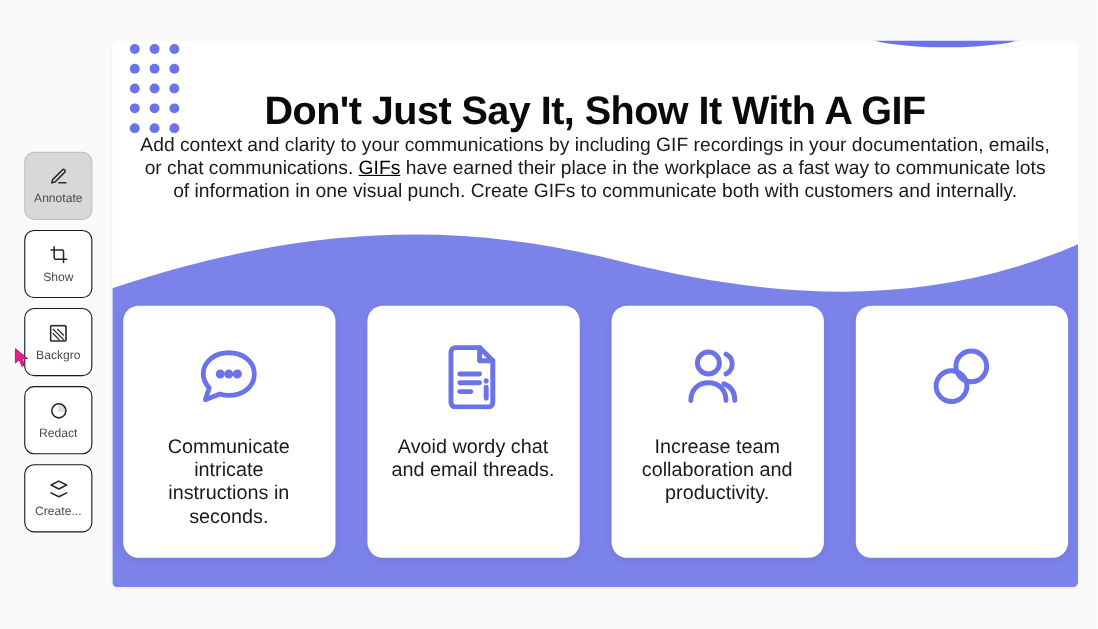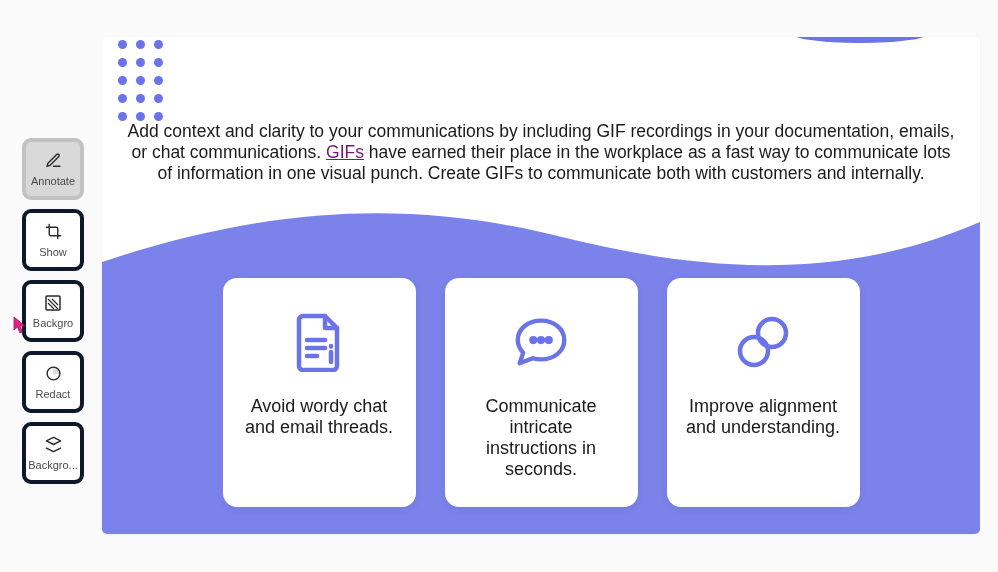--- a/index.html
+++ b/index.html
@@ -21,21 +21,21 @@
       top: 138px;
       display: flex;
       flex-direction: column;
       gap: 9px;
     }
     .tool-btn {
       width: 62px;
       height: 62px;
       border-radius: 9px;
       background: #ffffff;
-      border: 4px solid #0f172a;
+      border: 1px solid #0f172a;
       display: flex;
       flex-direction: column;
       align-items: center;
       justify-content: center;
       cursor: pointer;
       gap: 5px;
     }
     .tool-btn.active {
       background: #d8d8d8;
       border-color: #c2c2c2;
@@ -97,21 +97,21 @@
       position: absolute;
       top: 84px;
       left: 20px;
       right: 20px;
       text-align: center;
       font-size: 17.5px;
       line-height: 1.2;
       color: #1a1a1a;
     }
     .subhead a {
-      color: #701a75;
+      color: #000000;
       text-decoration: underline;
     }
     .wave-bg {
       position: absolute;
       left: 0;
       right: 0;
       top: 155px;
       bottom: 0;
       overflow: hidden;
     }
@@ -211,21 +211,21 @@
     </div>
     <div class="tool-label">Redact</div>
   </div>
   <div class="tool-btn">
     <div class="tool-icon">
       <svg width="17" height="17" viewBox="0 0 24 24" fill="none" stroke="#2a2a2a" stroke-width="2" stroke-linecap="round" stroke-linejoin="round">
           <path d="M12 2 2 7l10 5 10-5-10-5Z"></path>
           <path d="m2 17 10 5 10-5"></path>
         </svg>
     </div>
-    <div class="tool-label">Backgro...</div>
+    <div class="tool-label">Create...</div>
   </div>
 </div>
 
 <div class="canvas">
   <div class="top-blob"></div>
 
   <div class="dots-pattern">
     <div class="dot"></div>
       <div class="dot"></div>
       <div class="dot"></div>
@@ -236,65 +236,76 @@
       <div class="dot"></div>
       <div class="dot"></div>
     <div class="dot"></div>
       <div class="dot"></div>
       <div class="dot"></div>
     <div class="dot"></div>
       <div class="dot"></div>
       <div class="dot"></div>
   </div>
 
+  <h1 class="headline">Don't Just Say It, Show It With A GIF</h1>
 
   <p class="subhead">
     <span>Add context and clarity to your communications by including GIF recordings in your documentation, emails, or chat communications. </span><a href="#">GIFs</a><span> have earned their place in the workplace as a fast way to communicate lots of information in one visual punch. Create GIFs to communicate both with customers and internally.</span>
   </p>
 
   <div class="wave-bg">
     <svg viewBox="0 0 878 342" preserveAspectRatio="none">
       <path d="M0,70 C180,10 320,10 460,45 C600,80 740,90 878,30 L878,342 L0,342 Z" fill="#7b82ea"></path>
     </svg>
   </div>
 
   <div class="cards">
+    <div class="card">
+      <div class="card-icon">
+        <svg width="62" height="62" viewBox="0 0 64 64" fill="none" stroke="#6b73e8" stroke-width="4.5" stroke-linecap="round" stroke-linejoin="round">
+          <path d="M56 30c0 12-11 20-24 20-3 0-5.8-.4-8.4-1.2L10 54l3.6-10.8C10 39 8 34.8 8 30 8 18 19 10 32 10s24 8 24 20Z"></path>
+          <circle cx="24" cy="30" r="2" fill="#6b73e8"></circle>
+          <circle cx="32" cy="30" r="2" fill="#6b73e8"></circle>
+          <circle cx="40" cy="30" r="2" fill="#6b73e8"></circle>
+        </svg>
+      </div>
+      <div class="card-text">Communicate intricate instructions in seconds.</div>
+    </div>
     <div class="card">
       <div class="card-icon">
         <svg width="52" height="60" viewBox="0 0 52 60" fill="none" stroke="#6b73e8" stroke-width="4.5" stroke-linecap="round" stroke-linejoin="round">
           <path d="M10 4h22l12 12v38a4 4 0 0 1-4 4H10a4 4 0 0 1-4-4V8a4 4 0 0 1 4-4Z"></path>
           <path d="M32 4v12h12"></path>
           <line x1="14" y1="28" x2="32" y2="28"></line>
           <line x1="14" y1="36" x2="32" y2="36"></line>
           <line x1="14" y1="44" x2="24" y2="44"></line>
           <line x1="38" y1="40" x2="38" y2="50"></line>
           <line x1="38" y1="34" x2="38" y2="34.5"></line>
         </svg>
       </div>
       <div class="card-text">Avoid wordy chat and email threads.</div>
     </div>
     <div class="card">
       <div class="card-icon">
-        <svg width="62" height="62" viewBox="0 0 64 64" fill="none" stroke="#6b73e8" stroke-width="4.5" stroke-linecap="round" stroke-linejoin="round">
-          <path d="M56 30c0 12-11 20-24 20-3 0-5.8-.4-8.4-1.2L10 54l3.6-10.8C10 39 8 34.8 8 30 8 18 19 10 32 10s24 8 24 20Z"></path>
-          <circle cx="24" cy="30" r="2" fill="#6b73e8"></circle>
-          <circle cx="32" cy="30" r="2" fill="#6b73e8"></circle>
-          <circle cx="40" cy="30" r="2" fill="#6b73e8"></circle>
+        <svg width="64" height="56" viewBox="0 0 64 56" fill="none" stroke="#6b73e8" stroke-width="4.5" stroke-linecap="round" stroke-linejoin="round">
+          <circle cx="24" cy="16" r="10"></circle>
+          <path d="M8 50c0-10 7-16 16-16s16 6 16 16"></path>
+          <path d="M40 8a10 10 0 0 1 0 18"></path>
+          <path d="M48 50c0-8-4-13-10-15"></path>
         </svg>
       </div>
-      <div class="card-text">Communicate intricate instructions in seconds.</div>
+      <div class="card-text">Increase team collaboration and productivity.</div>
     </div>
     <div class="card">
       <div class="card-icon">
         <svg width="62" height="58" viewBox="0 0 62 58" fill="none" stroke="#6b73e8" stroke-width="4.5" stroke-linecap="round" stroke-linejoin="round">
           <circle cx="40" cy="20" r="14"></circle>
           <circle cx="22" cy="38" r="14"></circle>
         </svg>
       </div>
-      <div class="card-text">Improve alignment and understanding.</div>
     </div>
   </div>
 </div>
 
 <div class="cursor">
   <svg width="14" height="18" viewBox="0 0 14 18">
     <path d="M1 1 L1 14 L4.5 11 L7 17 L9.5 16 L7 10 L12 10 Z" fill="#e0218a" stroke="#9b1860" stroke-width="0.8"></path>
   </svg>
 </div>
 

